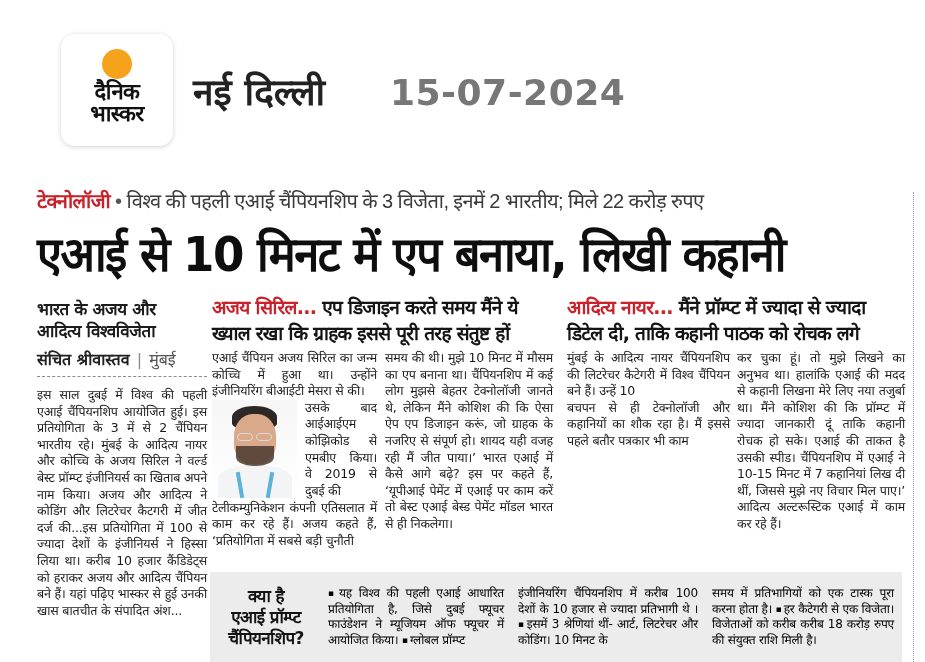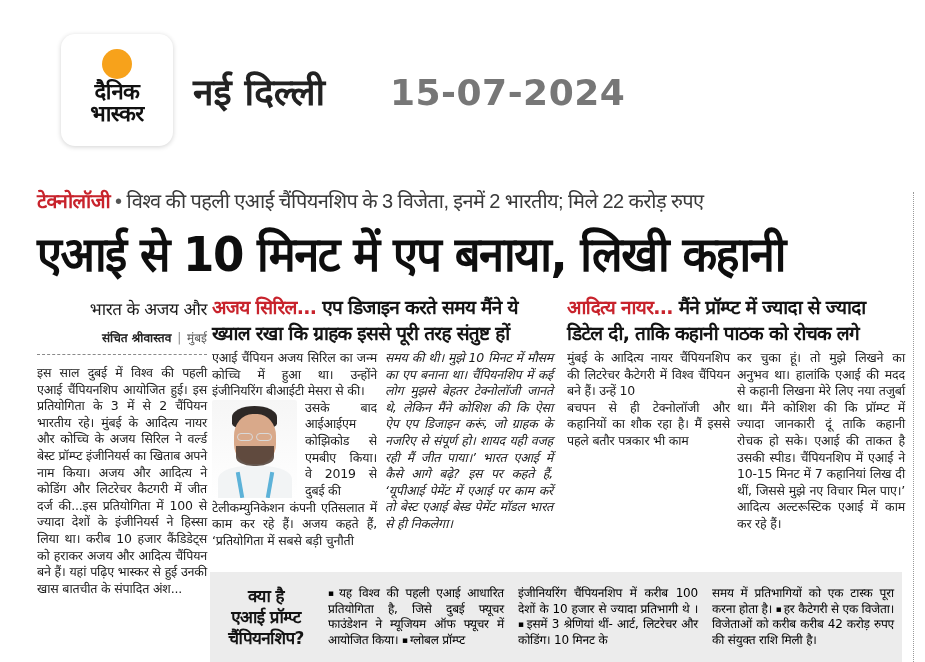--- a/index.html
+++ b/index.html
@@ -25,22 +25,22 @@
   .right-rule { position: absolute; left: 893px; top: 12px; height: 470px; border-left: 1px dotted #9a9a9a; }
 
   .kicker { position: absolute; left: 17px; top: 6px; font-size: 20px; line-height: 30px; font-family: "Liberation Sans Narrow","Liberation Sans", sans-serif; letter-spacing: -0.6px; white-space: nowrap; color: #3a3a3a; }
   .kicker .cat { color: #c8232c; font-weight: 700; }
   .kicker .dot { color: #555; margin: 0 5px; }
 
   .headline { position: absolute; left: 17px; top: 42px; font-size: 48px; font-weight: 900; line-height: 64px; letter-spacing: -1.6px; color: #0e0e0e; white-space: nowrap; transform: scaleX(0.94); transform-origin: left top; }
 
   
   .col-left { position: absolute; left: 17px; top: 118px; width: 170px; }
-  .left-title { font-size: 17px; font-weight: 400; line-height: 22px; color: #1c1c1c; letter-spacing: -0.4px; text-align: right; }
-  .byline { margin-top: 10px; text-align: right; font-size: 12px; line-height: 16px; color: #222; }
+  .left-title { font-size: 17px; font-weight: 700; line-height: 22px; color: #1c1c1c; letter-spacing: -0.4px; }
+  .byline { margin-top: 10px; text-align: left; font-size: 16px; line-height: 16px; color: #222; }
   .byline .name { font-weight: 700; }
   .byline .sep { color: #888; margin: 0 2px; }
   .byline .place { color: #555; }
   .left-rule { margin-top: 8px; border-top: 1px dashed #8a8a8a; }
   .body-text { font-size: 12.5px; line-height: 16.6px; color: #1a1a1a; text-align: justify; letter-spacing: -0.2px; }
   .col-left .body-text { margin-top: 10px; }
 
   
   .sec { position: absolute; top: 114px; }
   .sec-title { font-size: 19px; font-weight: 700; line-height: 26px; color: #141414; letter-spacing: -0.7px; white-space: nowrap; }
@@ -82,20 +82,21 @@
 
   <div class="kicker">
     <span class="cat">टेक्नोलॉजी</span><span class="dot">•</span><span>विश्व की पहली एआई चैंपियनशिप के 3 विजेता, इनमें 2 भारतीय; मिले 22 करोड़ रुपए</span>
   </div>
 
   <div class="headline">एआई से 10 मिनट में एप बनाया, लिखी कहानी</div>
 
   <div class="col-left">
     <div class="left-title">
       <div>भारत के अजय और</div>
+      <div>आदित्य विश्वविजेता</div>
     </div>
     <div class="byline">
       <span class="name">संचित श्रीवास्तव</span>
       <span class="sep">|</span>
       <span class="place">मुंबई</span>
     </div>
     <div class="left-rule"></div>
     <div class="body-text">इस साल दुबई में विश्व की पहली एआई चैंपियनशिप आयोजित हुई। इस प्रतियोगिता के 3 में से 2 चैंपियन भारतीय रहे। मुंबई के आदित्य नायर और कोच्चि के अजय सिरिल ने वर्ल्ड बेस्ट प्रॉम्प्ट इंजीनियर्स का खिताब अपने नाम किया। अजय और आदित्य ने कोडिंग और लिटरेचर कैटगरी में जीत दर्ज की...इस प्रतियोगिता में 100 से ज्यादा देशों के इंजीनियर्स ने हिस्सा लिया था। करीब 10 हजार कैंडिडेट्स को हराकर अजय और आदित्य चैंपियन बने हैं। यहां पढ़िए भास्कर से हुई उनकी खास बातचीत के संपादित अंश...</div>
   </div>
 
@@ -115,21 +116,21 @@
             <div class="glasses" style="left:44px; top:33px; width:16px;"></div>
             <div class="beard" style="left:24px; top:46px; width:38px; height:20px;"></div>
             <div class="shirt" style="left:6px; width:74px; height:32px; background:#f2f4f5;"></div>
             <div class="lanyard" style="left:26px; bottom:0; height:26px; transform:rotate(-10deg);"></div>
             <div class="lanyard" style="left:56px; bottom:0; height:26px; transform:rotate(10deg);"></div>
           </div>
           <div class="body-text" style="padding-top:36px;">उसके बाद आईआईएम कोझिकोड से एमबीए किया। वे 2019 से दुबई की</div>
         </div>
         <div class="body-text">टेलीकम्युनिकेशन कंपनी एतिसलात में काम कर रहे हैं। अजय कहते हैं, ‘प्रतियोगिता में सबसे बड़ी चुनौती</div>
       </div>
-      <div class="sub-col" style="left:173px; width:168px;font-style:italic;">
+      <div class="sub-col" style="left:173px; width:168px;">
         <div class="body-text">समय की थी। मुझे 10 मिनट में मौसम का एप बनाना था। चैंपियनशिप में कई लोग मुझसे बेहतर टेक्नोलॉजी जानते थे, लेकिन मैंने कोशिश की कि ऐसा ऐप एप डिजाइन करूं, जो ग्राहक के नजरिए से संपूर्ण हो। शायद यही वजह रही मैं जीत पाया।’ भारत एआई में कैसे आगे बढ़े? इस पर कहते हैं, ‘यूपीआई पेमेंट में एआई पर काम करें तो बेस्ट एआई बेस्ड पेमेंट मॉडल भारत से ही निकलेगा।</div>
       </div>
     </div>
   </div>
 
   <div class="sec" style="left:547px; width:340px;">
     <div class="sec-title">
       <span class="who">आदित्य नायर...</span><span> मैंने प्रॉम्प्ट में ज्यादा से ज्यादा</span>
       <div>डिटेल दी, ताकि कहानी पाठक को रोचक लगे</div>
     </div>
@@ -153,16 +154,16 @@
     <div class="info-col" style="left:118px; width:176px;">
       <span class="bullet">▪</span><span>यह विश्व की पहली एआई आधारित प्रतियोगिता है, जिसे दुबई फ्यूचर फाउंडेशन ने म्यूजियम ऑफ फ्यूचर में आयोजित किया।</span>
       <span class="bullet">▪</span><span>ग्लोबल प्रॉम्प्ट</span>
     </div>
     <div class="info-col" style="left:308px; width:180px;">
       <span>इंजीनियरिंग चैंपियनशिप में करीब 100 देशों के 10 हजार से ज्यादा प्रतिभागी थे ।</span>
       <span class="bullet">▪</span><span>इसमें 3 श्रेणियां थीं- आर्ट, लिटरेचर और कोडिंग। 10 मिनट के</span>
     </div>
     <div class="info-col" style="left:502px; width:182px;">
       <span>समय में प्रतिभागियों को एक टास्क पूरा करना होता है।</span>
-      <span class="bullet">▪</span><span>हर कैटेगरी से एक विजेता। विजेताओं को करीब करीब 42 करोड़ रुपए की संयुक्त राशि मिली है।</span>
+      <span class="bullet">▪</span><span>हर कैटेगरी से एक विजेता। विजेताओं को करीब करीब 18 करोड़ रुपए की संयुक्त राशि मिली है।</span>
     </div>
   </div>
 </div>
 
 </body></html>

